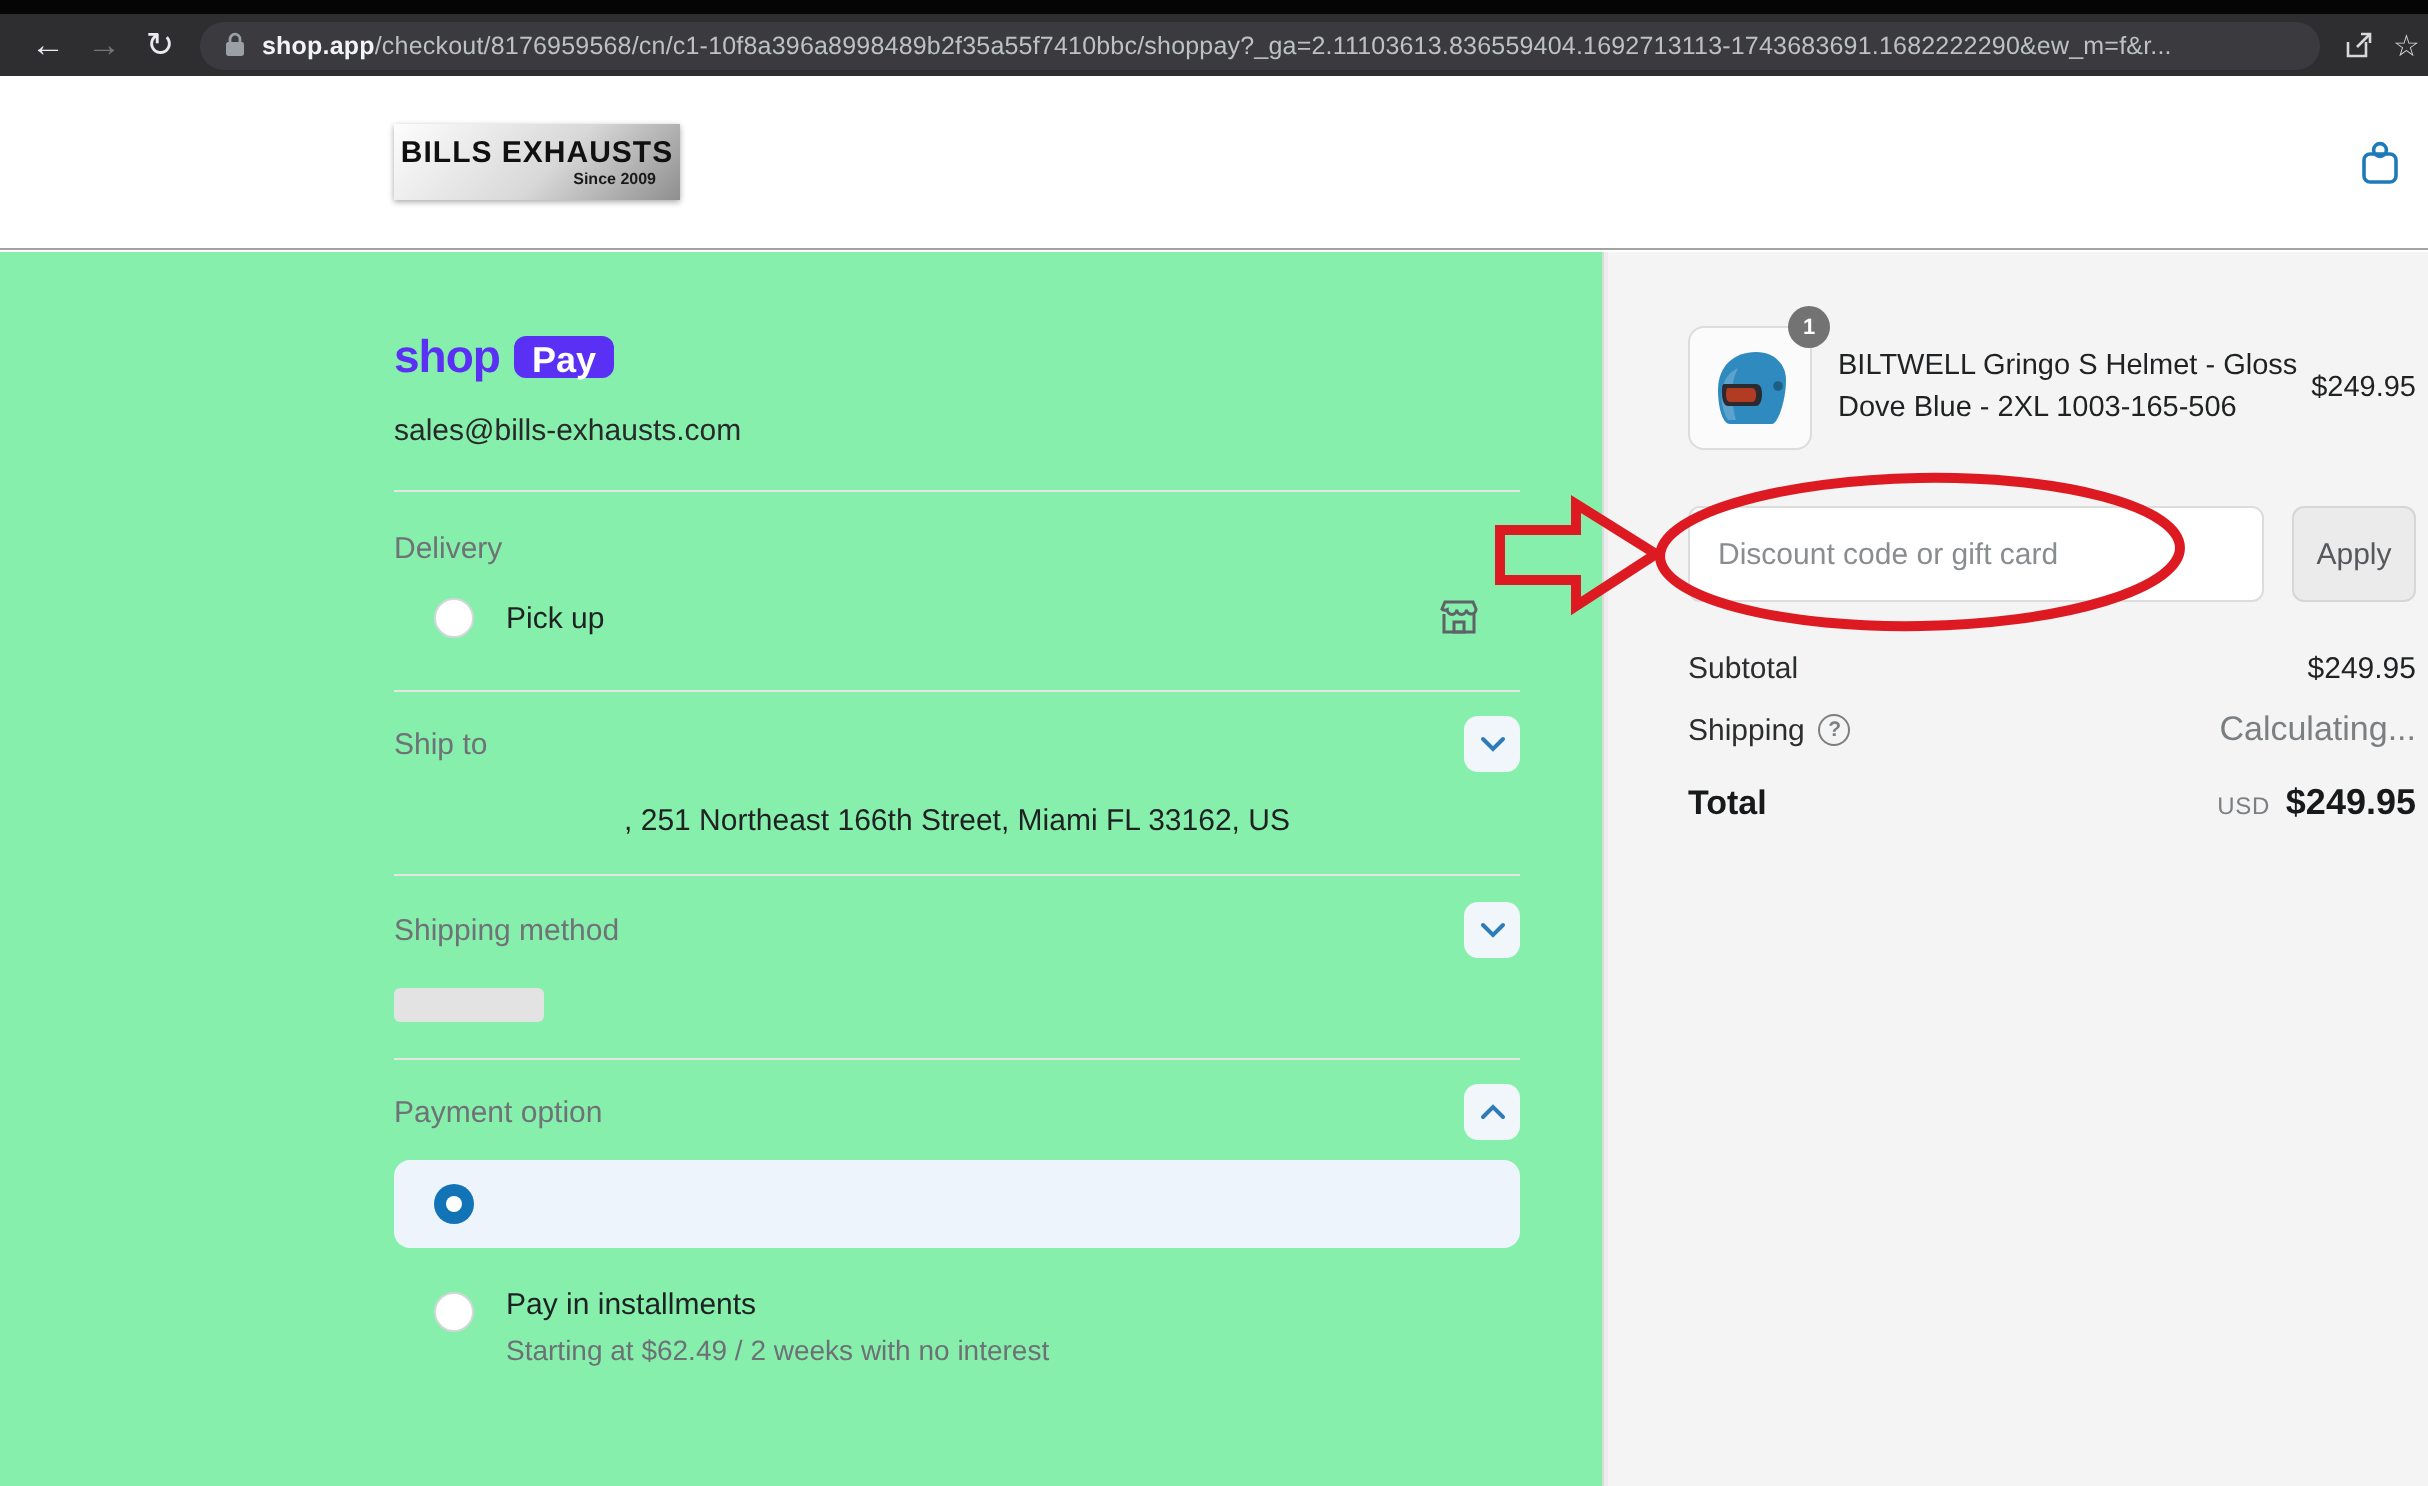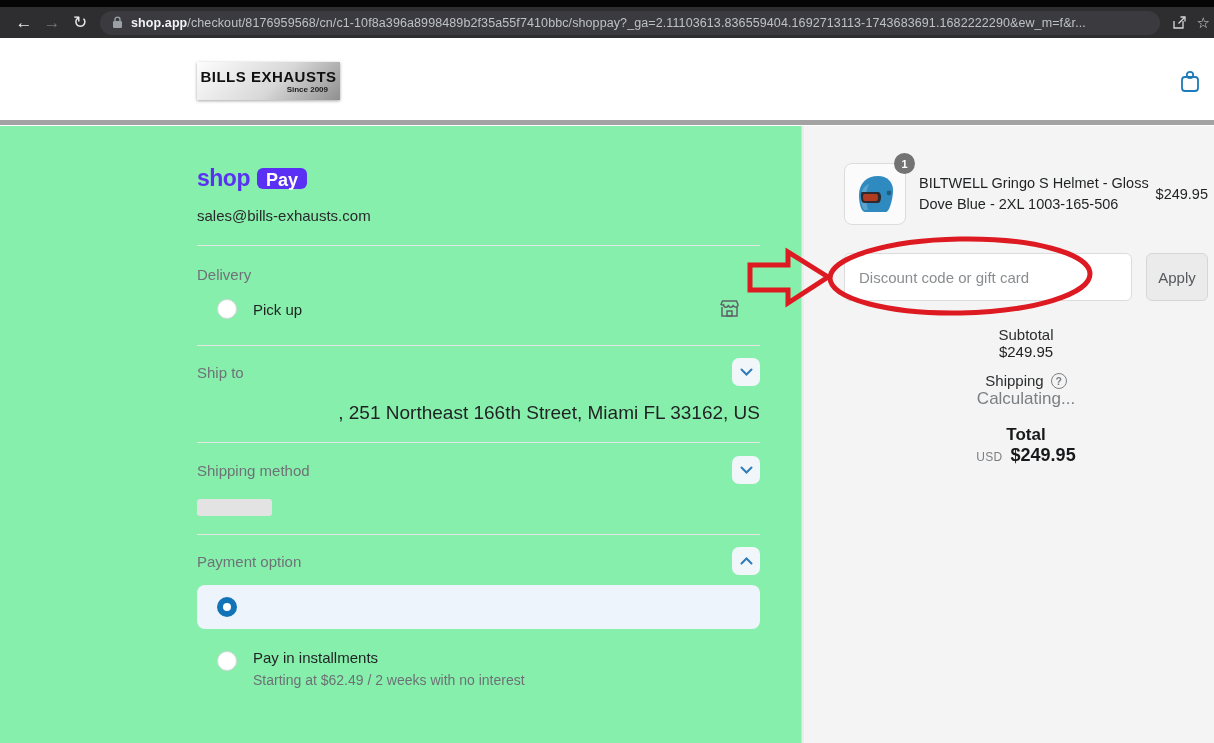--- a/index.html
+++ b/index.html
@@ -18,21 +18,21 @@
     display:flex; align-items:center; padding:0 12px; overflow:hidden; white-space:nowrap; }
   .lock-icon { margin-right:8px; flex:0 0 auto; display:flex; }
   .url { font-size:12.5px; letter-spacing:.1px; overflow:hidden; white-space:nowrap; }
   .url .domain { color:#f1f3f4; font-weight:bold; }
   .url .path { color:#bdc1c6; }
   .toolbar-right { display:flex; align-items:center; gap:10px; margin-right:-6px; flex:0 0 auto; }
   .tb-icon { color:#d6d8da; font-size:15px; display:flex; }
 
   
   .site-header { position:absolute; top:38px; left:0; width:100%; height:87px; background:#fff;
-    border-bottom:5px solid #a3a3a3; }
+    border-bottom:1px solid #a3a3a3; }
   .store-logo { position:absolute; left:197px; top:24px; width:143px; height:38px;
     background:linear-gradient(135deg,#fdfdfd 0%,#d8d8d8 55%,#8f8f8f 100%);
     box-shadow:0 1px 3px rgba(0,0,0,.35); display:flex; flex-direction:column;
     align-items:center; justify-content:center; padding-top:3px; }
   .store-name { font-size:15px; font-weight:bold; letter-spacing:.5px; color:#101010;
     font-stretch:condensed; line-height:1; }
   .store-tagline { font-size:8px; font-weight:bold; color:#1a1a1a; align-self:flex-end;
     margin-right:12px; line-height:1.4; }
   .cart-btn { position:absolute; right:8px; top:28px; width:32px; height:32px;
     display:flex; align-items:center; justify-content:center; }
@@ -64,21 +64,21 @@
   .radio.on { background:#1274b7; }
   .radio.on::after { content:""; position:absolute; left:6px; top:6px; width:8px; height:8px;
     border-radius:50%; background:#fff; }
   .radio.off { background:#fff; border:1px solid #d4d7da; }
   .option-label { font-size:15px; color:#1f2122; }
   .option-icon { margin-left:auto; display:flex; }
   .d2 { margin-top:16px; }
   .shipto-row { margin-top:12px; }
   .chev-btn { width:28px; height:28px; border-radius:7px; background:#f1f6fa;
     display:flex; align-items:center; justify-content:center; }
-  .address { margin-top:16px; text-align:right; font-size:19px; color:#1f2122; }
+  .address { margin-top:16px; text-align:center; font-size:15px; color:#1f2122; }
   .d3 { margin-top:18px; }
   .shipmethod-row { margin-top:13px; }
   .skeleton { margin-top:15px; width:75px; height:17px; border-radius:3px; background:#e3e3e3; }
   .d4 { margin-top:18px; }
   .payment-row { margin-top:12px; }
   .pay-block { border-radius:8px; padding:10px 20px 12px; margin-top:10px; display:flex; }
   .pay-block.selected { background:#eef4fc; }
   .pay-block .radio { margin-top:2px; }
   .pay-title { font-size:15px; color:#1f2122; }
   .pay-sub { font-size:14px; color:#6d7175; margin-top:6px; }
@@ -94,21 +94,21 @@
   .product-title { flex:1; font-size:14.5px; color:#1f2122; line-height:1.45; max-width:248px; }
   .product-price { font-size:14.5px; color:#1f2122; margin-left:2px; }
   .discount-row { margin-top:28px; display:flex; gap:14px; }
   .discount-input { flex:1; height:48px; border:1px solid #dcdcdc; border-radius:6px;
     background:#fff; padding:0 14px; font-size:15px; color:#1f2122;
     font-family:"Liberation Sans",sans-serif; }
   .discount-input::placeholder { color:#8a8d90; }
   .apply-btn { width:62px; height:48px; border:1px solid #d6d6d6; border-radius:6px;
     background:#ebebeb; color:#55585c; font-size:15px; font-family:"Liberation Sans",sans-serif; }
   .totals { margin-top:25px; }
-  .t-row { display:flex; align-items:center; justify-content:space-between; margin-bottom:12px;flex-direction:column; }
+  .t-row { display:flex; align-items:center; justify-content:space-between; margin-bottom:12px; }
   .t-label { font-size:15px; color:#2b2d2f; display:flex; align-items:center; gap:7px; }
   .t-val { font-size:15px; color:#1f2122; }
   .t-val.muted { font-size:17px; color:#7c7f82; }
   .help-icon { width:16px; height:16px; border:1.5px solid #7c7f82; border-radius:50%;
     color:#7c7f82; font-size:10.5px; font-weight:bold; display:flex; align-items:center;
     justify-content:center; }
   .total-row { margin-top:16px; }
   .total-label { font-size:17px; font-weight:bold; color:#18191a; }
   .total-right { display:flex; align-items:baseline; gap:8px; }
   .currency { font-size:12px; color:#7c7f82; letter-spacing:.3px; }

